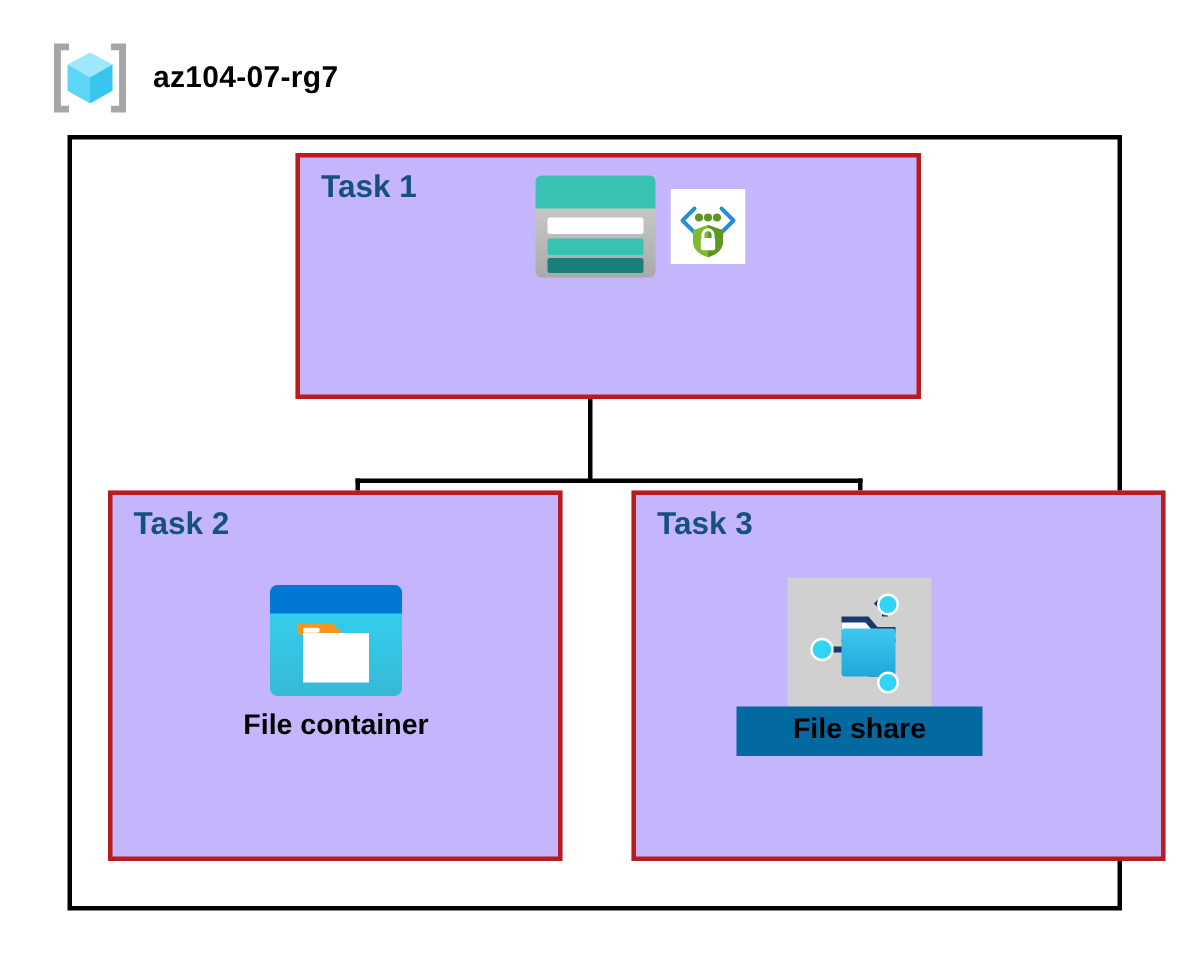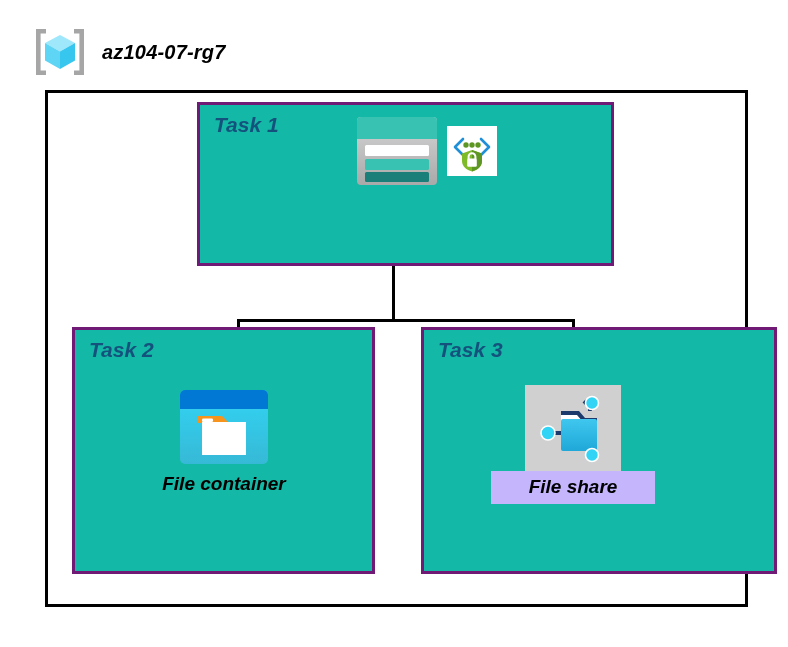--- a/index.html
+++ b/index.html
@@ -10,21 +10,20 @@
   }
   body {
     font-family: "Liberation Sans", "DejaVu Sans", sans-serif;
   }
   #canvas {
     position: relative;
     width: 788px;
     height: 647px;
     background: #ffffff;
     overflow: hidden;
-    font-style: italic;
   }
 
   
   .rg-header {
     position: absolute;
     left: 32px;
     top: 26px;
     display: flex;
     align-items: center;
     gap: 14px;
@@ -50,22 +49,22 @@
     width: 703px;
     height: 517px;
     border: 3px solid #000000;
     background: #ffffff;
     box-sizing: border-box;
   }
 
   
   .task-box {
     position: absolute;
-    background: #14b8a6;
-    border: 3px solid #701a75;
+    background: #c4b5fd;
+    border: 3px solid #b91c1c;
     box-sizing: border-box;
     text-align: center;
   }
   .task-box.task1 { left: 197px; top: 102px; width: 417px; height: 164px; }
   .task-box.task2 { left: 72px;  top: 327px; width: 303px; height: 247px; }
   .task-box.task3 { left: 421px; top: 327px; width: 356px; height: 247px; }
 
   .task-label {
     position: absolute;
     left: 14px;
@@ -108,21 +107,21 @@
 
   
   .node-fileshare { left: 470px; top: 385px; width: 206px; }
   .hl-icon {
     background: #d0d0d0;
     padding: 6px 10px 4px 10px;
     display: inline-block;
     line-height: 0;
   }
   .hl-caption {
-    background: #c4b5fd;
+    background: #0369a1;
     padding: 5px 38px 6px 38px;
     margin-top: 0px;
   }
 
   
   .conn {
     position: absolute;
     background: #000000;
   }
   .conn-v-top   { left: 392px; top: 266px; width: 3px;   height: 56px; }

